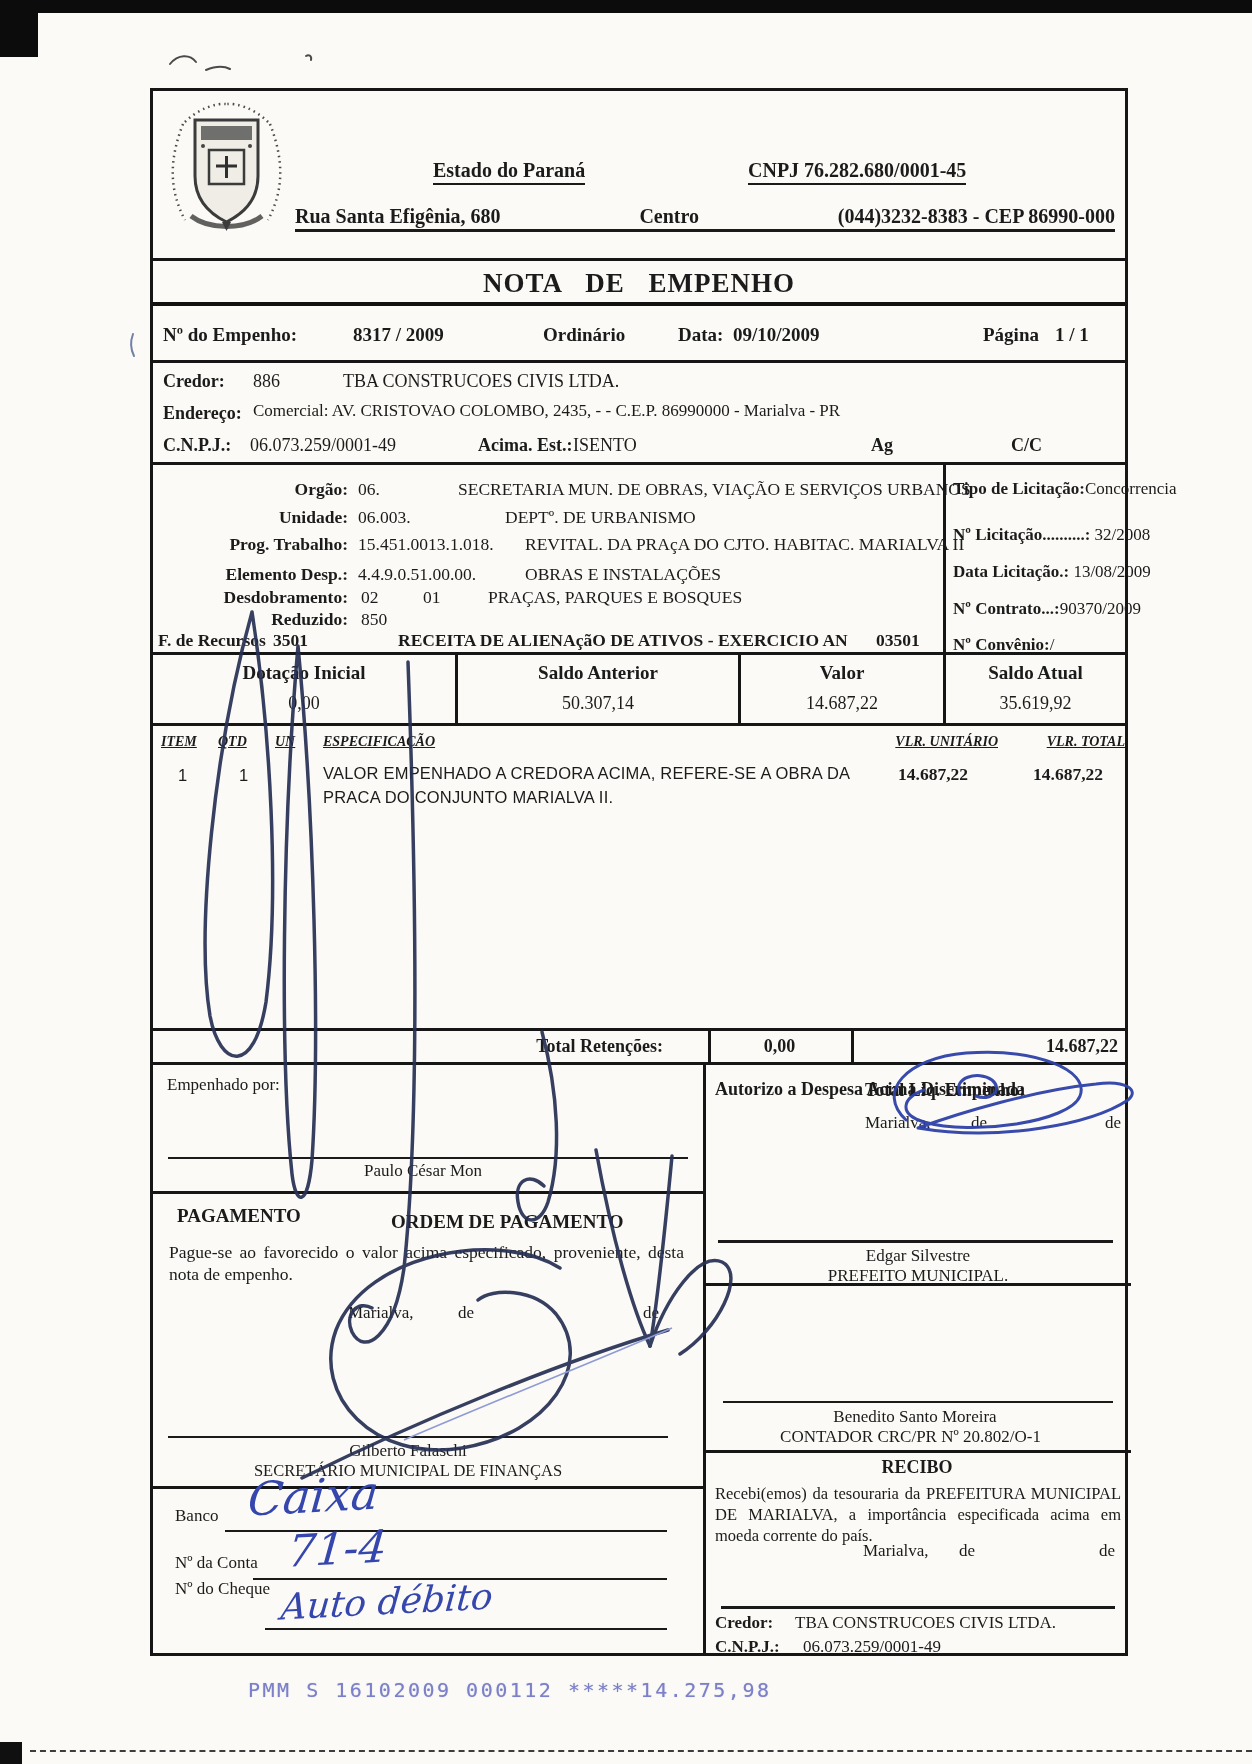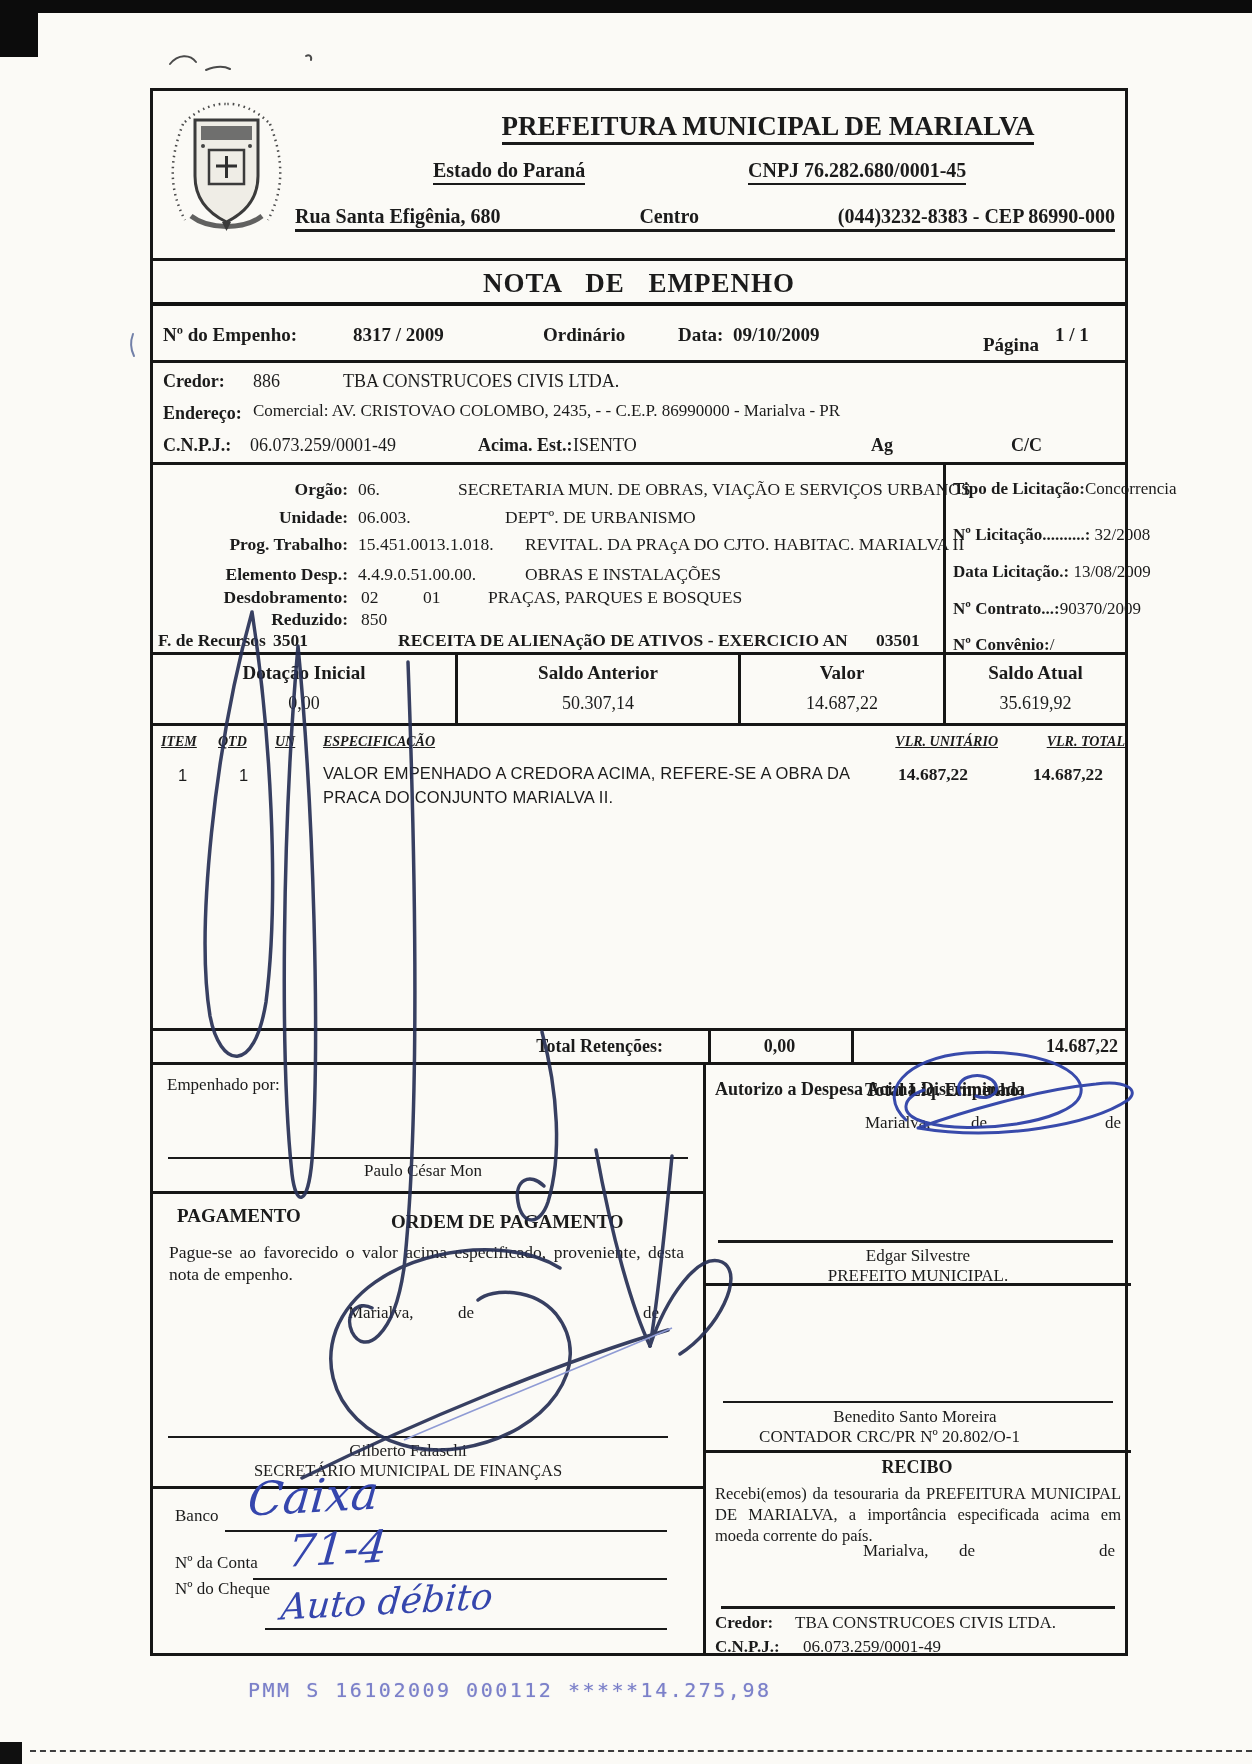--- a/index.html
+++ b/index.html
@@ -68,41 +68,38 @@
           <path d="M30 22 H93 V78 C93 102 78 116 61.5 124 C45 116 30 102 30 78 Z" fill="#efede6" stroke="#3b3b3b" stroke-width="3"></path>
           <rect x="36" y="28" width="51" height="14" fill="#585858" opacity="0.85"></rect>
           <rect x="44" y="52" width="35" height="34" fill="none" stroke="#3b3b3b" stroke-width="2.5"></rect>
           <path d="M61.5 58 V80 M51 68 H72" fill="none" stroke="#2f2f2f" stroke-width="3"></path>
           <circle cx="38" cy="48" r="2" fill="#444"></circle>
             <circle cx="85" cy="48" r="2" fill="#444"></circle>
           <path d="M26 118 C44 132 79 132 97 118" fill="none" stroke="#3b3b3b" stroke-width="5" opacity="0.8"></path>
           <path d="M57 124 L61.5 133 L66 124 Z" fill="#3b3b3b"></path>
         </svg>
       </div>
-      <div class="txt b" style="left:270px;top:20px;width:690px;text-align:center;font-size:27px;">
-        <span class="u" style="border-bottom-width:3px;">PREFEITURA MUNICIPAL DE MARIALVA</span>
-      </div>
       <div class="txt b u" style="left:280px;top:68px;font-size:20px;">Estado do Paraná</div>
       <div class="txt b u" style="left:595px;top:68px;font-size:20px;">CNPJ 76.282.680/0001-45</div>
       <div class="abs u" style="left:142px;top:114px;width:820px;border-bottom-width:3px;font-size:20px;font-weight:bold;display:flex;justify-content:space-between;">
         <span>Rua Santa Efigênia, 680</span>
         <span>Centro</span>
         <span>(044)3232-8383  -  CEP 86990-000</span>
       </div>
     </section>
 
     <section class="titleband">NOTA DE EMPENHO</section>
 
     <section class="emprow">
       <span class="txt" style="left:10px;top:14px;">Nº do Empenho:</span>
       <span class="txt" style="left:200px;top:14px;">8317 / 2009</span>
       <span class="txt" style="left:390px;top:14px;">Ordinário</span>
       <span class="txt" style="left:525px;top:14px;">Data:</span>
       <span class="txt" style="left:580px;top:14px;">09/10/2009</span>
-      <span class="txt" style="left:830px;top:24px;">Página</span>
+      <span class="txt" style="left:830px;top:14px;">Página</span>
       <span class="txt" style="left:902px;top:14px;">1 / 1</span>
     </section>
 
     <section class="credor">
       <span class="txt b" style="left:10px;top:8px;">Credor:</span>
       <span class="txt" style="left:100px;top:8px;">886</span>
       <span class="txt" style="left:190px;top:8px;">TBA CONSTRUCOES CIVIS LTDA.</span>
       <span class="txt b" style="left:10px;top:40px;">Endereço:</span>
       <span class="txt" style="left:100px;top:38px;font-size:17px;">Comercial: AV. CRISTOVAO COLOMBO, 2435, - - C.E.P. 86990000 - Marialva - PR</span>
       <span class="txt b" style="left:10px;top:72px;">C.N.P.J.:</span>
@@ -239,21 +236,21 @@
       <span class="txt" style="left:712px;top:48px;font-size:17px;">Marialva,</span>
       <span class="txt" style="left:818px;top:48px;font-size:17px;">de</span>
       <span class="txt" style="left:952px;top:48px;font-size:17px;">de</span>
       <div class="hline" style="left:565px;top:175px;width:395px;border-top-width:3px;"></div>
       <span class="txt ctr" style="left:655px;top:181px;width:220px;font-size:17px;">Edgar Silvestre</span>
       <span class="txt ctr" style="left:640px;top:201px;width:250px;font-size:17px;">PREFEITO MUNICIPAL.</span>
       <div class="hborder" style="left:550px;top:218px;width:428px;"></div>
 
       <div class="hline" style="left:570px;top:336px;width:390px;"></div>
       <span class="txt ctr" style="left:612px;top:342px;width:300px;font-size:17px;">Benedito Santo Moreira</span>
-      <span class="txt ctr" style="left:564px;top:362px;width:345px;font-size:17px;text-align:center;">CONTADOR CRC/PR Nº 20.802/O-1</span>
+      <span class="txt ctr" style="left:585px;top:362px;width:345px;font-size:17px;text-align:center;">CONTADOR CRC/PR Nº 20.802/O-1</span>
       <div class="hborder" style="left:550px;top:385px;width:428px;"></div>
 
       <span class="txt b ctr" style="left:550px;top:392px;width:428px;font-size:18px;">RECIBO</span>
       <div class="wrap" style="left:562px;top:418px;width:406px;font-size:16.5px;">Recebi(emos) da tesouraria da PREFEITURA MUNICIPAL DE MARIALVA, a importância especificada acima em moeda corrente do país.</div>
       <span class="txt" style="left:710px;top:476px;font-size:17px;">Marialva,</span>
       <span class="txt" style="left:806px;top:476px;font-size:17px;">de</span>
       <span class="txt" style="left:946px;top:476px;font-size:17px;">de</span>
       <div class="hline" style="left:568px;top:541px;width:394px;border-top-width:3px;"></div>
       <span class="txt b" style="left:562px;top:548px;font-size:17px;">Credor:</span>
       <span class="txt" style="left:642px;top:548px;font-size:17px;">TBA CONSTRUCOES CIVIS LTDA.</span>

